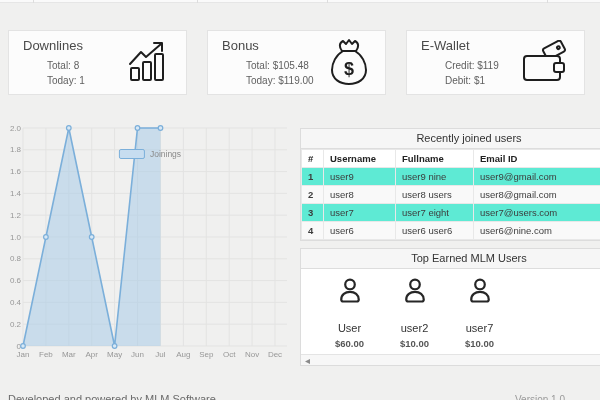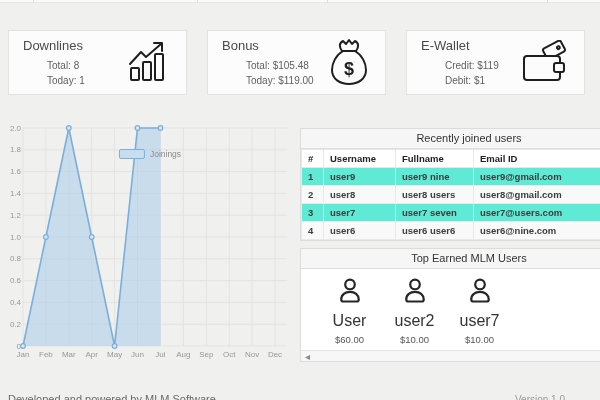--- a/index.html
+++ b/index.html
@@ -35,31 +35,31 @@
   .xtick { font-size:8px; fill:#979797; text-anchor:middle; font-family:"Liberation Sans",sans-serif; }
 
   
   .panel { position:absolute; left:300px; width:338px; background:#5eead4; border:1px solid #dcdcdc; }
   .panel-recent { top:128px; }
   .panel-top-earned { top:248px; }
   .panel-header { background:#f6f6f6; border-bottom:1px solid #ddd; text-align:center; font-size:11px; color:#333; padding:3px 0 4px; }
 
   table { width:100%; border-collapse:collapse; table-layout:fixed; }
   th, td { border:1px solid #e8e8e8; padding:3px 6px; font-size:9.5px; text-align:left; color:#3c3c3c;
-           white-space:nowrap; overflow:hidden;font-weight:bold; }
+           white-space:nowrap; overflow:hidden; }
   th { font-weight:bold; color:#222; background:#fff; }
   td.num { font-weight:bold; }
   tbody tr:nth-child(even) { background:#f9f9f9; }
   col.c-num { width:22px; } col.c-user { width:72px; } col.c-full { width:78px; }
 
   .te-body { display:flex; padding:7px 0 5px 16px; background:#fff; }
   .te-item { width:65px; text-align:center; }
   .te-item svg { stroke:#262626; fill:none; stroke-width:1.9; stroke-linecap:round; stroke-linejoin:round; }
-  .te-name { font-size:16px; color:#333; margin-top:2px; }
-  .te-amount { font-size:9.5px; color:#555; margin-top:4px; }
+  .te-name { font-size:11px; color:#333; margin-top:12px; }
+  .te-amount { font-size:9.5px; color:#555; margin-top:4px;font-weight:bold; }
   .te-scrollbar { height:11px; background:#f7f7f7; border-top:1px solid #e4e4e4; display:flex; justify-content:space-between; align-items:center; padding:0 4px; }
   .scroll-arrow { font-size:10px; line-height:9px; color:#8b8b8b; cursor:default; }
 
   
   .footer-left  { position:absolute; left:8px;  top:393px; font-size:11px; color:#6b6b6b; }
   .footer-right { position:absolute; right:35px; top:394px; font-size:10px; color:#9a9a9a; }
 </style>
 </head>
 <body>
 
@@ -213,21 +213,21 @@
       </tr>
       <tr>
         <td class="num">2</td>
         <td>user8</td>
         <td>user8 users</td>
         <td>user8@gmail.com</td>
       </tr>
       <tr>
         <td class="num">3</td>
         <td>user7</td>
-        <td>user7 seven</td>
+        <td>user7 eight</td>
         <td>user7@users.com</td>
       </tr>
       <tr>
         <td class="num">4</td>
         <td>user6</td>
         <td>user6 user6</td>
         <td>user6@nine.com</td>
       </tr>
     </tbody>
   </table>

